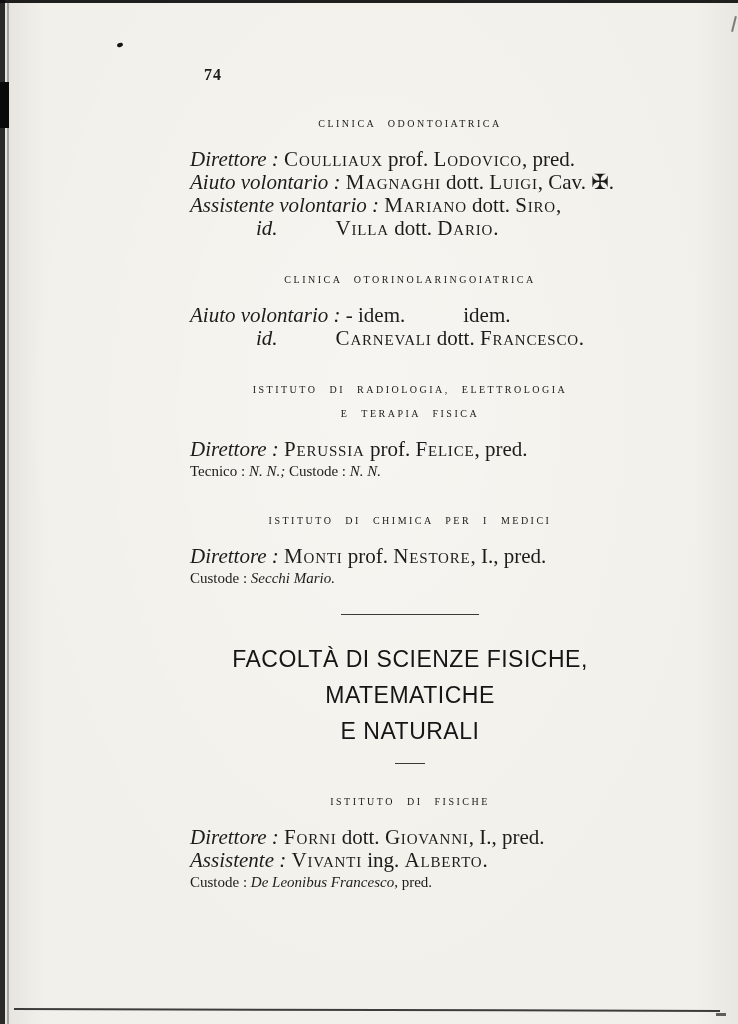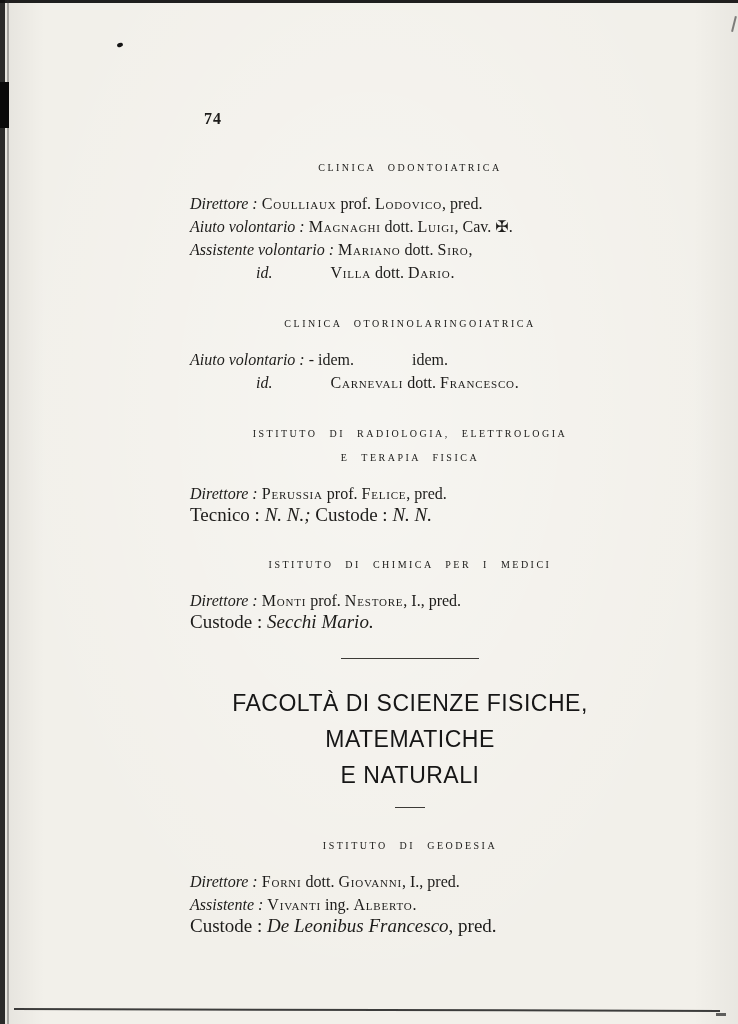--- a/index.html
+++ b/index.html
@@ -22,30 +22,30 @@
   .edge-left   { position:absolute; top:0; left:0; width:5px; height:100%; background:#101010; opacity:.88; }
   .edge-left2  { position:absolute; top:0; left:7px; width:2px; height:100%; background:#2a2a2a; opacity:.35; }
   .edge-bottom { position:absolute; bottom:13px; left:14px; width:706px; height:2px; background:#1c1c1c; opacity:.85; transform:rotate(.15deg); }
   .mark-binding{ position:absolute; top:82px; left:0; width:9px; height:46px; background:#090909; }
   .ink-dot     { position:absolute; top:43px; left:117px; width:6px; height:4px; background:#151515; border-radius:50%; transform:rotate(-20deg); }
   .mark-tr     { position:absolute; top:16px; right:3px; width:2px; height:16px; background:#333; opacity:.6; transform:rotate(14deg); }
   .mark-br     { position:absolute; bottom:8px; right:12px; width:10px; height:3px; background:#222; opacity:.7; }
 
   .content { position:absolute; left:190px; top:66px; width:440px; }
 
-  .pagenum { font-weight:bold; font-size:16px; letter-spacing:1px; margin-left:14px;margin-top:44px; }
+  .pagenum { font-weight:bold; font-size:16px; letter-spacing:1px; margin-left:14px; }
 
   .inst { margin-top:28px; }
   .inst-title {
     font-weight:normal; font-size:10px; color:#1a1a18;
     text-align:center; letter-spacing:2.5px; word-spacing:7px;
     line-height:24px; margin-bottom:12px;
   }
-  .line  { font-size:16px; line-height:23px; }
-  .line.small { font-size:19px; line-height:20px; }
+  .line  { font-size:21px; line-height:23px; }
+  .line.small { font-size:15px; line-height:20px; }
   .line.cont  { padding-left:66px; }
 
   .seg-i  { font-style:italic; }
   .seg-sc { font-variant:small-caps; letter-spacing:.8px; }
   .seg-n  { }
   .seg-tab{ display:inline-block; width:58px; }
 
   .divider-long  { width:138px; border-top:1.5px solid #3c3a36; margin:26px auto 0; }
   .divider-short { width:30px;  border-top:1.5px solid #3c3a36; margin:14px auto 0; }
 
@@ -106,20 +106,20 @@
     <div class="divider-long"></div>
 
     <div class="faculty">
       <div>FACOLTÀ DI SCIENZE FISICHE, MATEMATICHE</div>
       <div>E NATURALI</div>
     </div>
 
     <div class="divider-short"></div>
 
     <section class="inst" style="margin-top:26px;">
-      <h2 class="inst-title">ISTITUTO DI GEODESIA</h2>
+      <h2 class="inst-title">ISTITUTO DI FISICHE</h2>
       <p class="line"><span class="seg-i">Direttore : </span><span class="seg-sc">Forni</span><span class="seg-n"> dott. </span><span class="seg-sc">Giovanni</span><span class="seg-n">, I., pred.</span></p>
       <p class="line"><span class="seg-i">Assistente : </span><span class="seg-sc">Vivanti</span><span class="seg-n"> ing. </span><span class="seg-sc">Alberto</span><span class="seg-n">.</span></p>
       <p class="line small"><span class="seg-n">Custode : </span><span class="seg-i">De Leonibus Francesco</span><span class="seg-n">, pred.</span></p>
     </section>
 
   </div>
 </div>
 
 </body></html>

